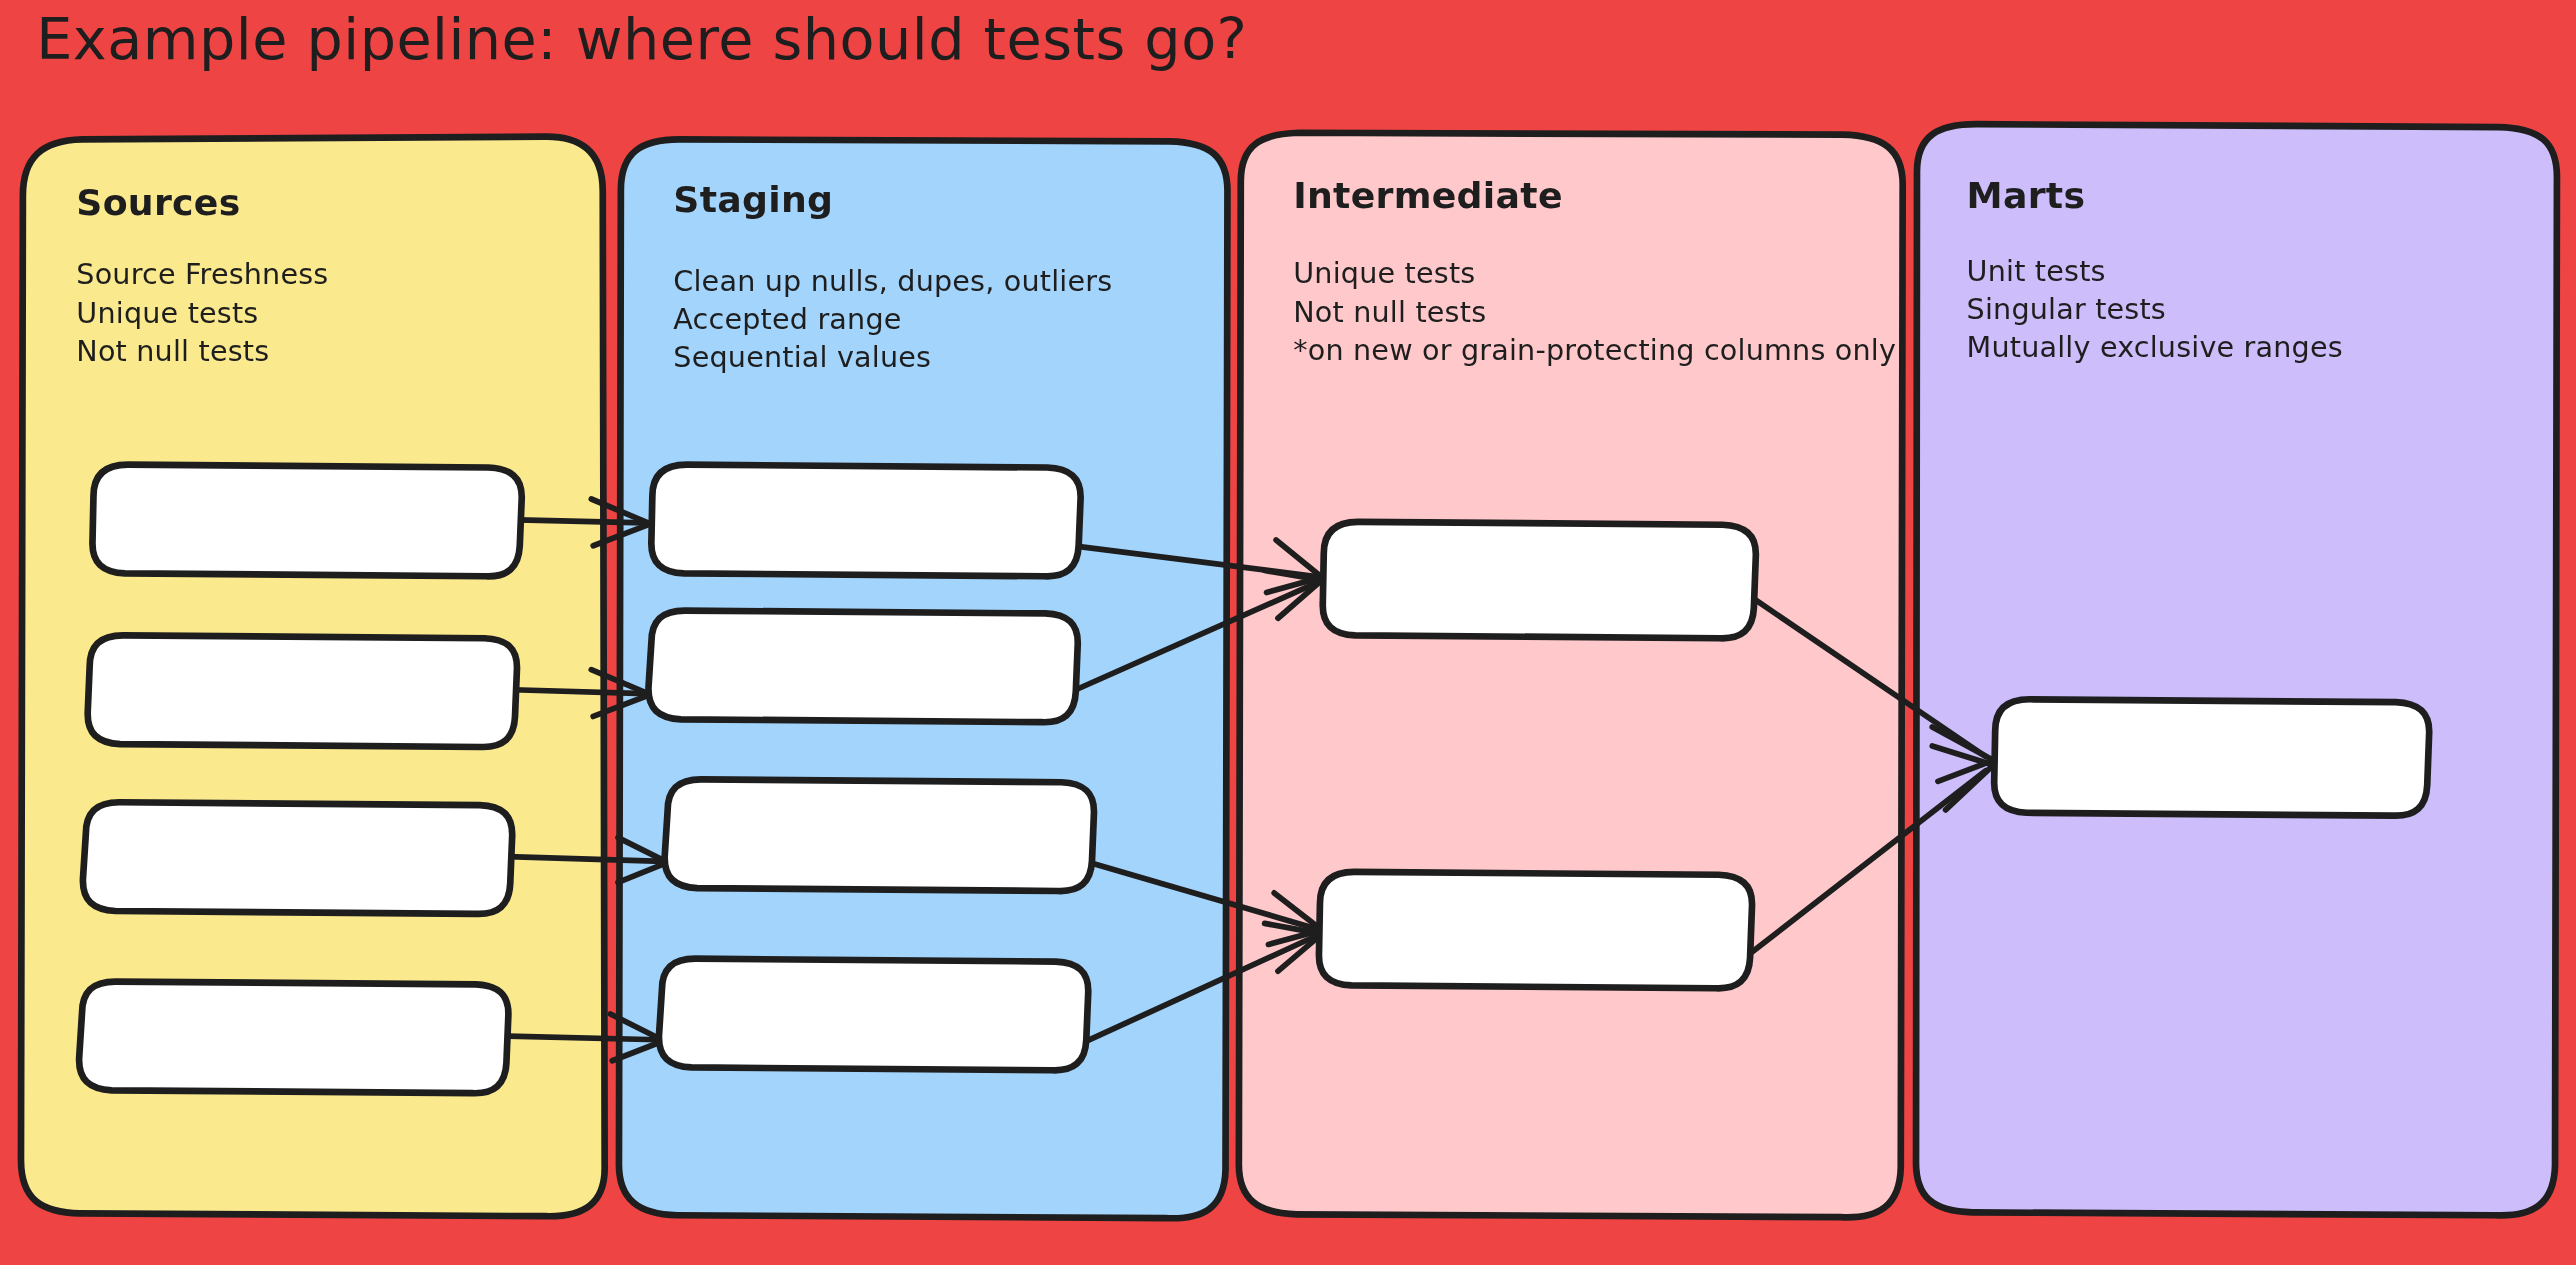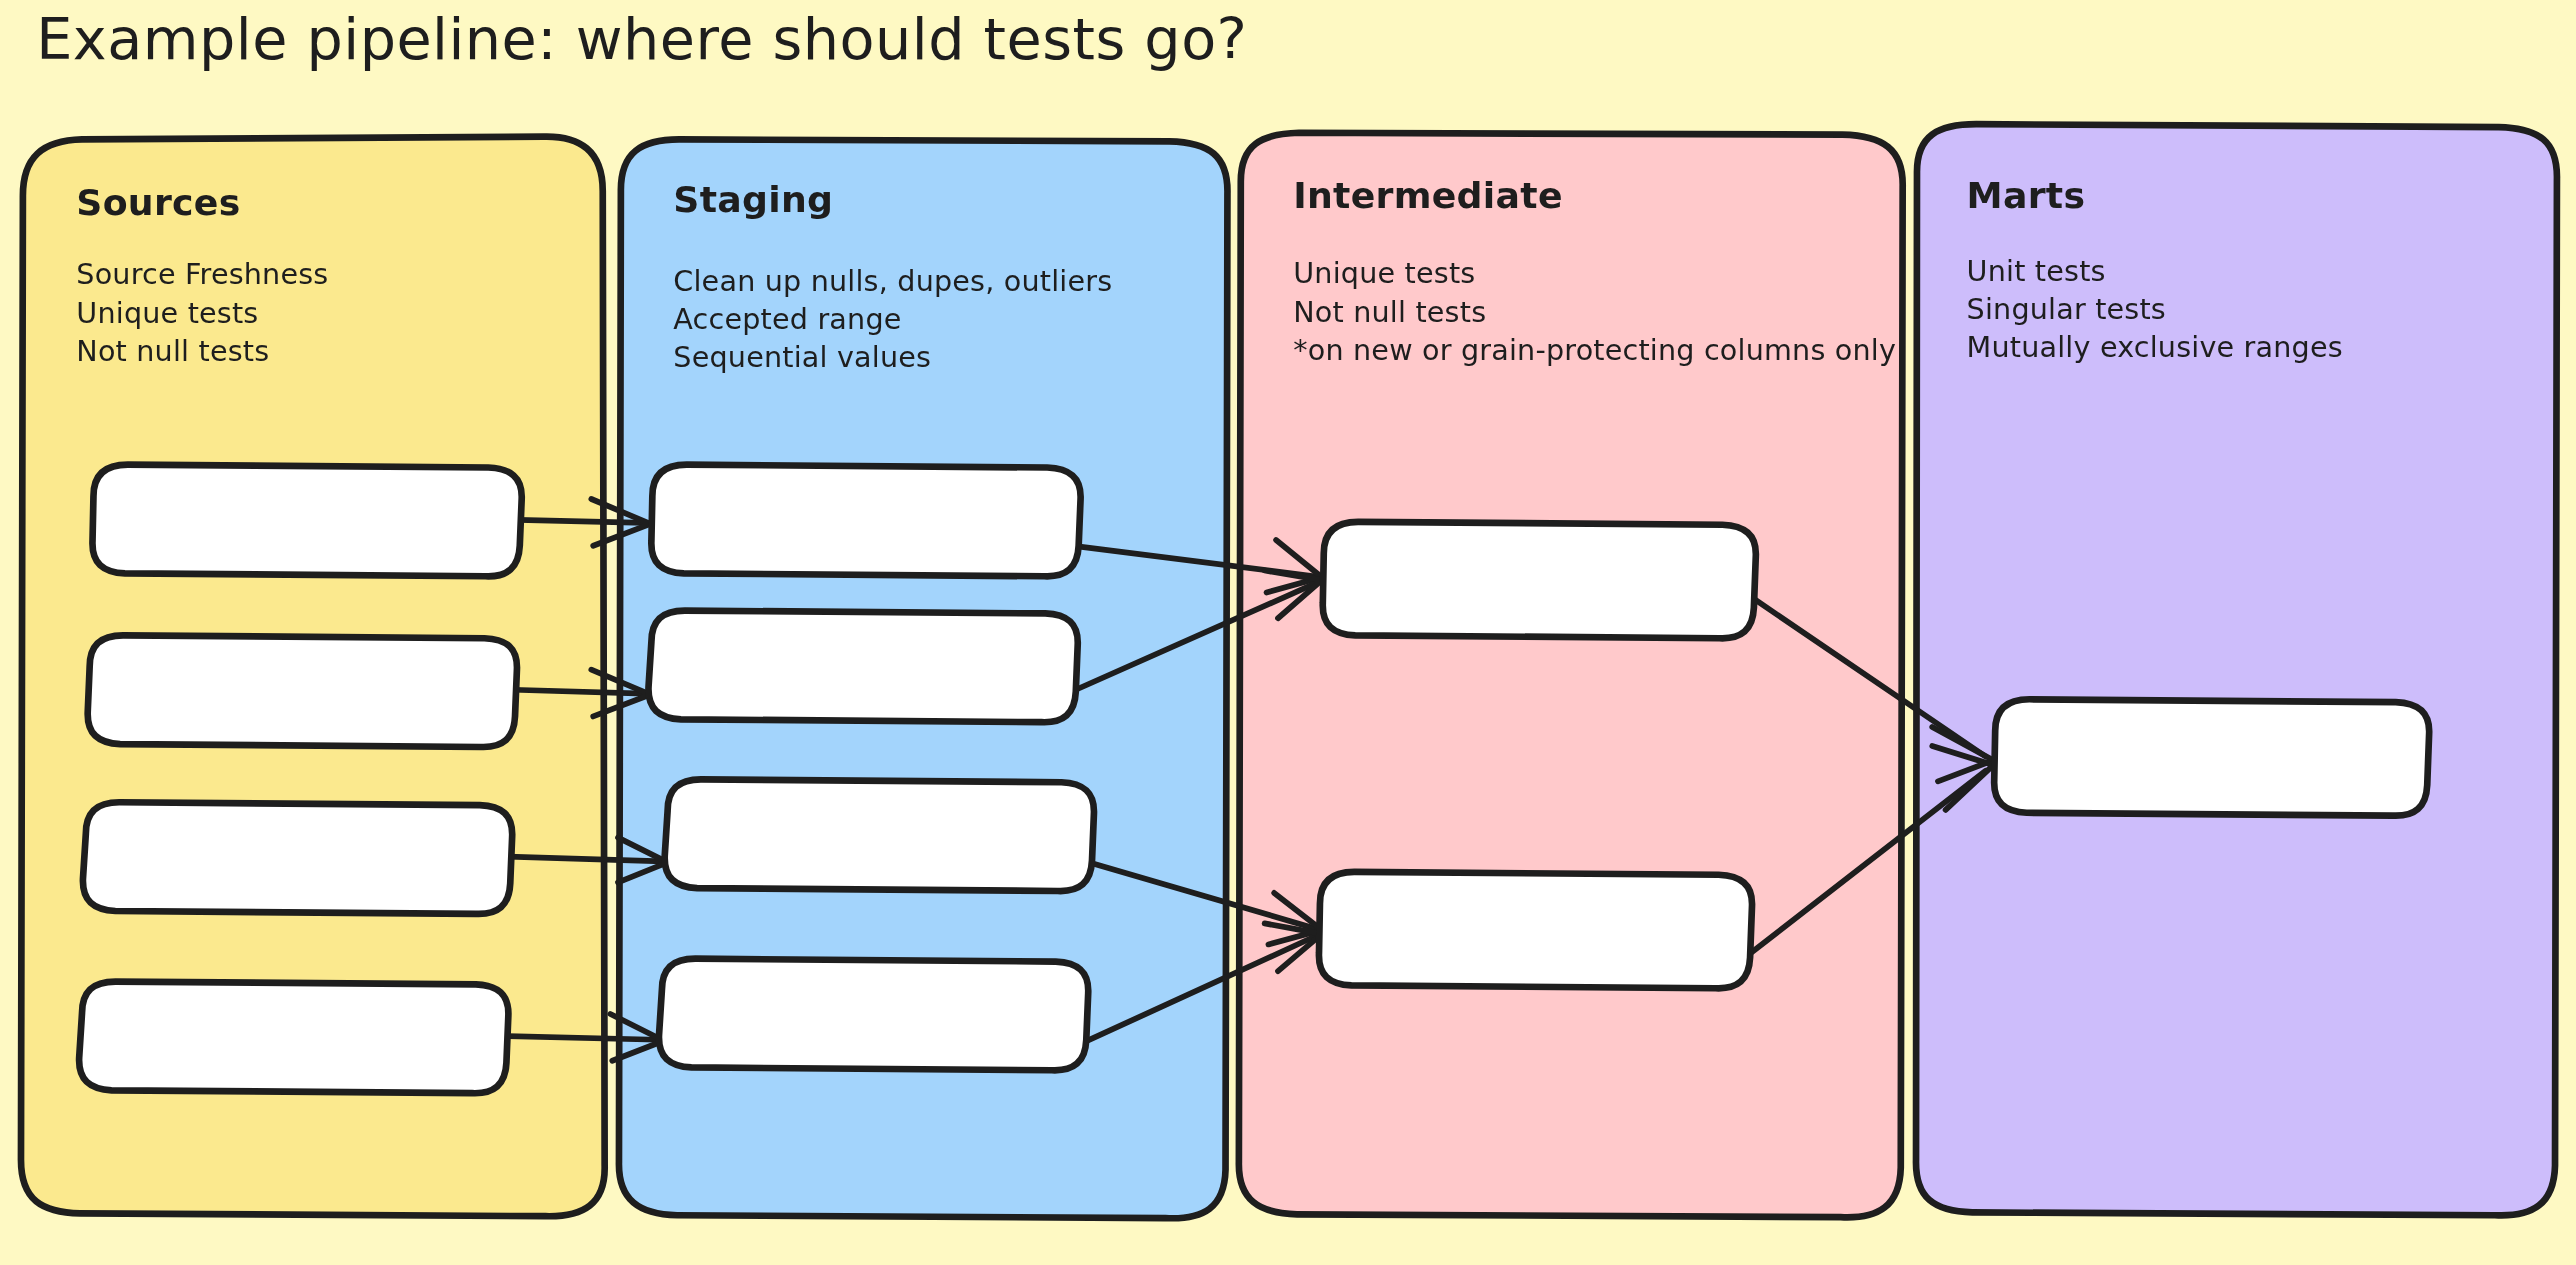--- a/index.html
+++ b/index.html
@@ -11,21 +11,21 @@
   body {
     width: 2576px;
     height: 1266px;
     overflow: hidden;
     font-family: "DejaVu Sans", sans-serif;
   }
   #canvas {
     position: relative;
     width: 2576px;
     height: 1266px;
-    background: #fef9c3;
+    background: #ef4444;
   }
   #diagram-svg {
     position: absolute;
     left: 0;
     top: 0;
     width: 2576px;
     height: 1266px;
     display: block;
   }
   .sketch-title {

